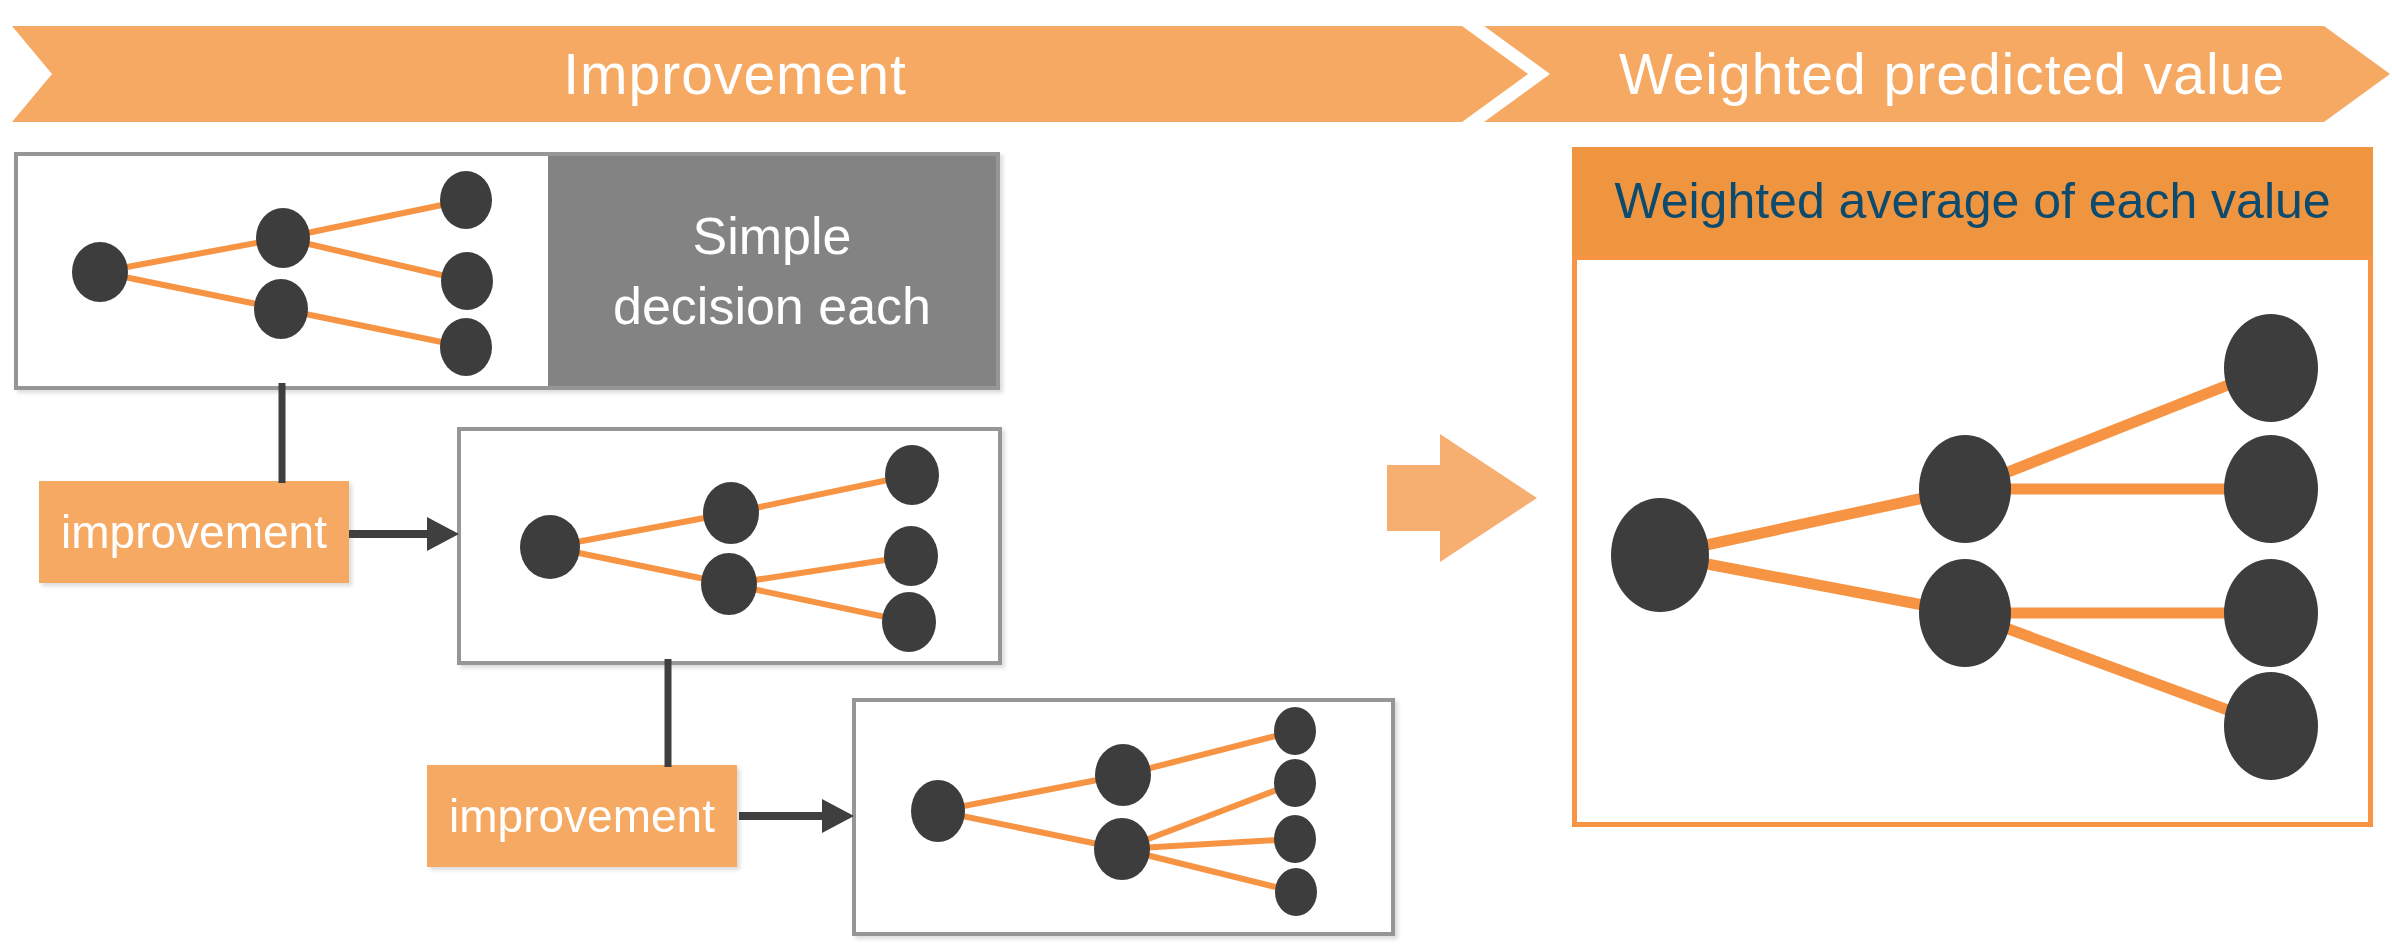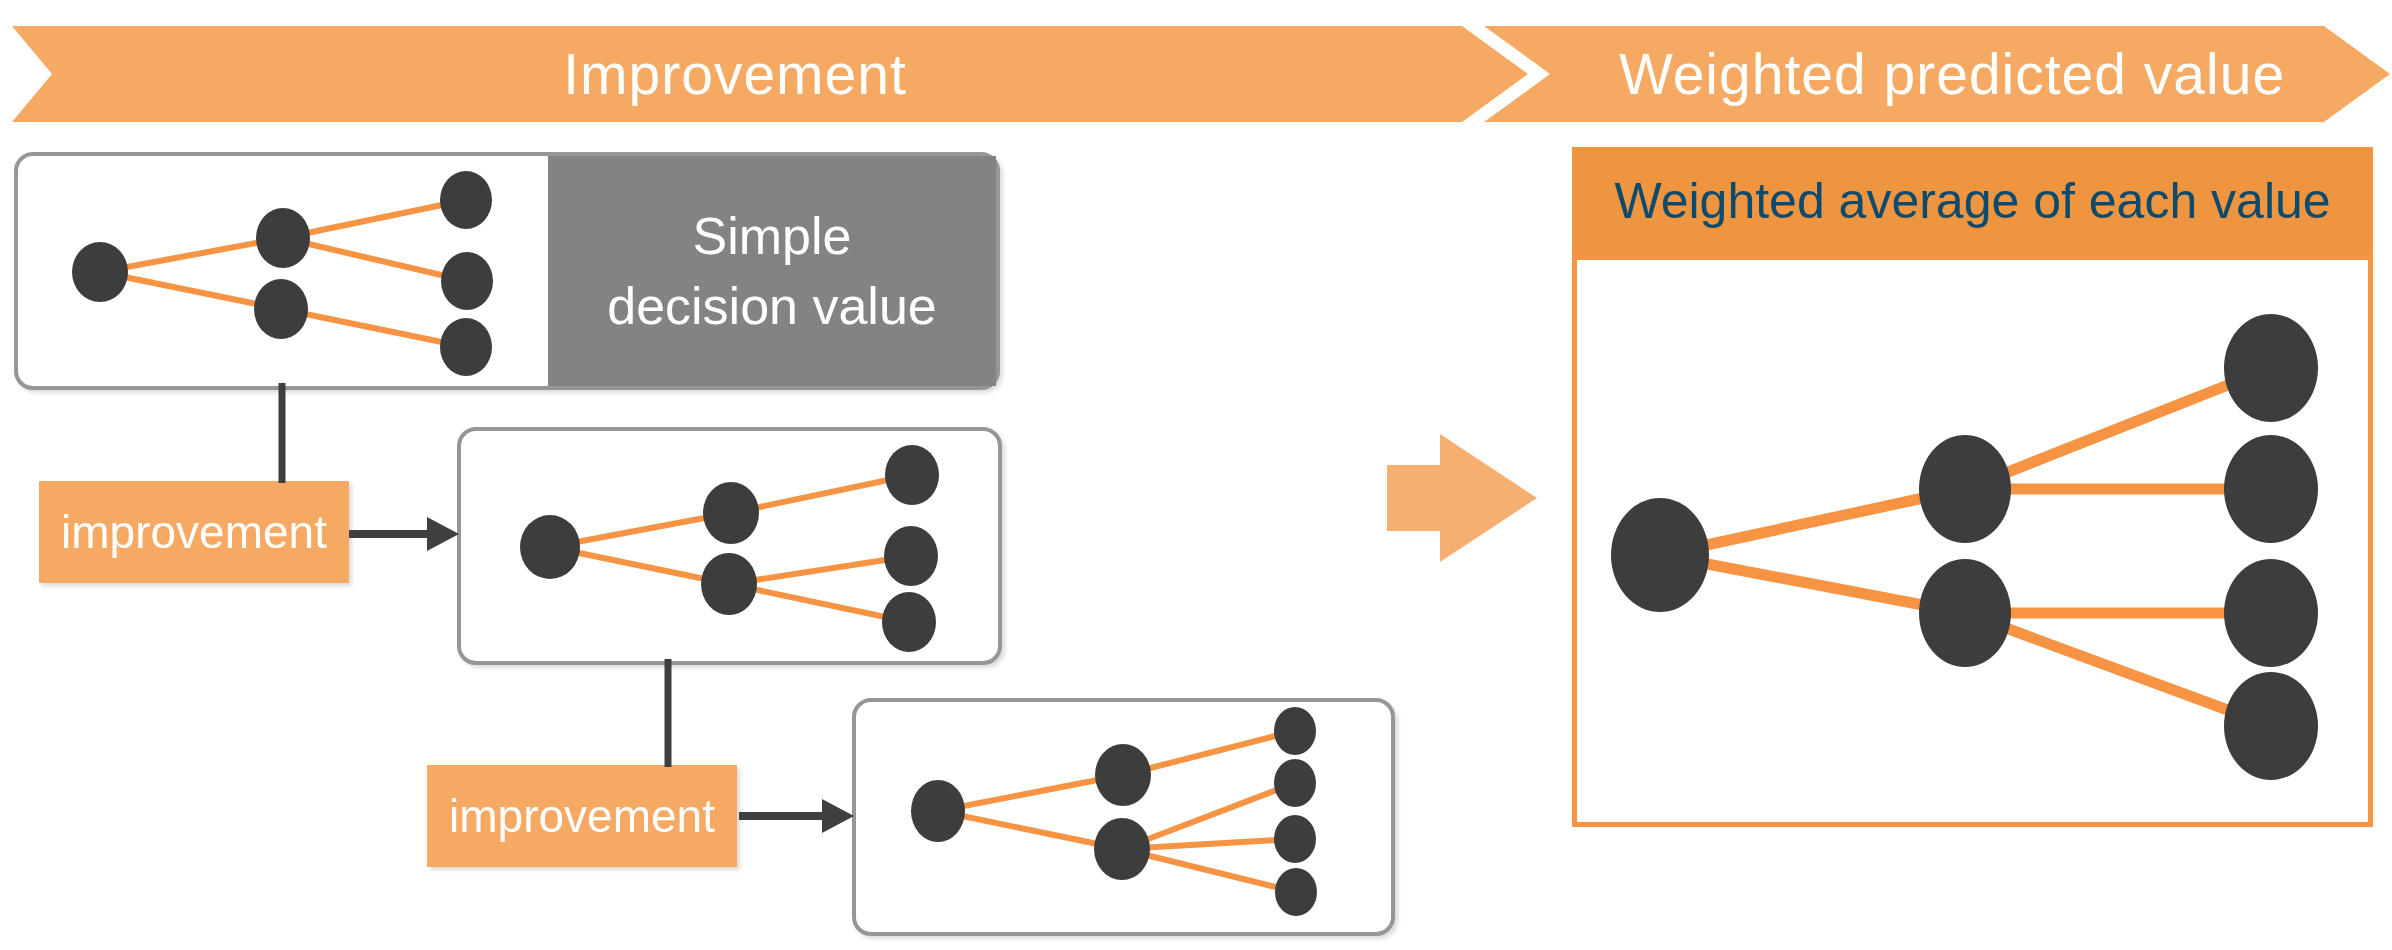--- a/index.html
+++ b/index.html
@@ -17,21 +17,20 @@
     clip-path:polygon(0 0,1450px 0,1516px 48px,1450px 96px,0 96px,40px 48px);
   }
   .banner-right{
     left:1484px;top:26px;width:906px;height:96px;padding-left:30px;box-sizing:border-box;
     clip-path:polygon(0 0,840px 0,906px 48px,840px 96px,0 96px,66px 48px);
   }
   
   .tree-box{
     position:absolute;background:#fff;border-style:solid;border-width:4px;
     box-shadow:3px 3px 4px rgba(0,0,0,0.14);
-    border-radius:19px;
   }
   .box-1{left:14px;top:152px;width:978px;height:230px;}
   .box-2{left:457px;top:427px;width:537px;height:230px;}
   .box-3{left:852px;top:698px;width:535px;height:230px;}
   .simple-label{
     position:absolute;left:530px;top:0;right:0;bottom:0;
     display:flex;flex-direction:column;align-items:center;justify-content:center;
     color:#fff;font-size:52px;line-height:70px;text-align:center;
   }
   
@@ -61,21 +60,21 @@
   <div class="banner banner-left" style="background-color: rgb(246, 169, 99);">
     <span>Improvement</span>
   </div>
   <div class="banner banner-right" style="background-color: rgb(246, 169, 99);">
     <span>Weighted predicted value</span>
   </div>
 
   <div class="tree-box box-1" style="border-color: rgb(150, 150, 150);">
     <div class="simple-label" style="background-color: rgb(131, 131, 131);">
       <span>Simple</span>
-      <span>decision value</span>
+      <span>decision each</span>
     </div>
   </div>
 
   <div class="tree-box box-2" style="border-color: rgb(150, 150, 150);"></div>
 
   <div class="tree-box box-3" style="border-color: rgb(150, 150, 150);"></div>
 
   <div class="imp-tag imp-1" style="background-color: rgb(246, 169, 99);">
     <span>improvement</span>
   </div>

